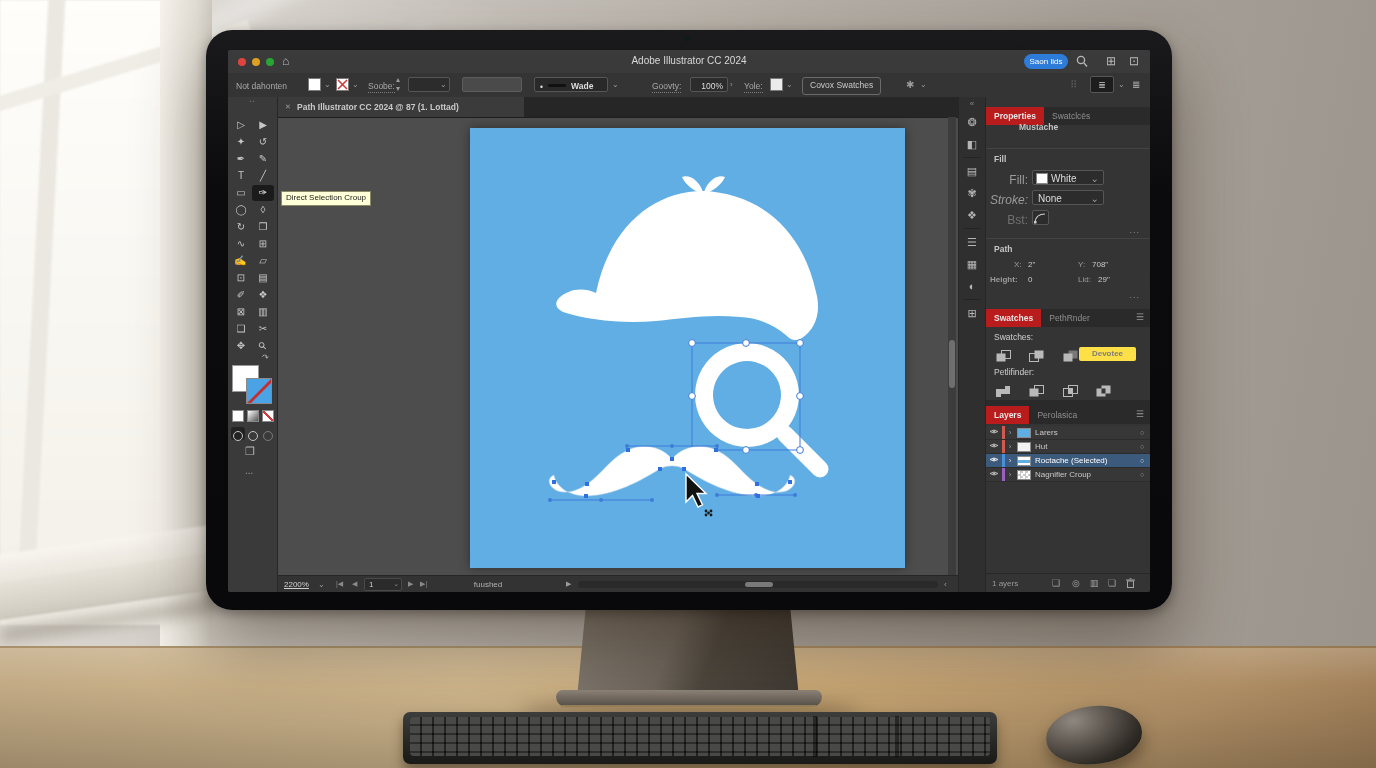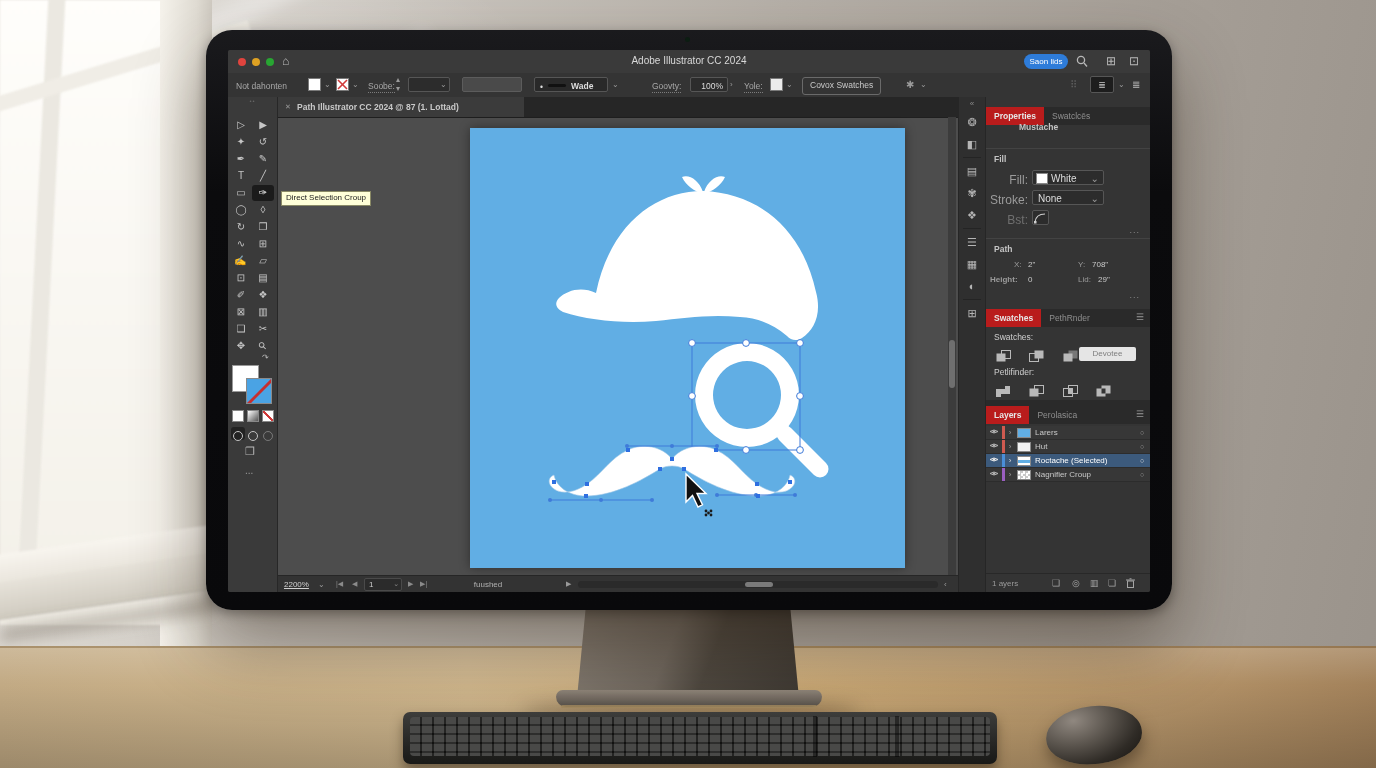--- a/index.html
+++ b/index.html
@@ -106,21 +106,21 @@
   .pmenu{margin-left:auto;padding:3px 6px 0 0;color:#9a9a9a;font-size:9px;}
   .phead{position:absolute;left:8px;font-size:8.5px;color:#cfcfcf;}
   .psub{position:absolute;left:8px;font-size:8.5px;font-weight:bold;color:#c4c4c4;}
   .psep{position:absolute;left:0;width:100%;height:1px;background:#434343;}
   .plabel{position:absolute;font-size:12px;color:#9b9b9b;text-align:right;width:40px;}
   .pvalbox{position:absolute;left:46px;width:72px;height:15px;background:#2c2c2c;border:1px solid #565656;box-sizing:border-box;border-radius:2px;font-size:10px;color:#ddd;}
   .pnum{position:absolute;font-size:8px;color:#c9c9c9;}
   .pnl{color:#9b9b9b;}
   .dots{position:absolute;right:10px;color:#8a8a8a;font-size:9px;letter-spacing:1px;}
   .swico{display:inline-block;margin-right:14px;vertical-align:middle;}
-  .disbtn{position:absolute;left:93px;width:57px;height:14px;background:#e5e5e5;border-radius:2px;color:#7d7d7d;font-size:8px;text-align:center;line-height:14px;}
+  .disbtn{position:absolute;left:93px;width:57px;height:14px;background:#fde047;border-radius:2px;color:#7d7d7d;font-size:8px;text-align:center;line-height:14px;font-weight:bold;}
 
   .lrow{display:flex;height:13px;align-items:center;font-size:8px;color:#c9c9c9;border-bottom:1px solid #2c2c2c;background:#373737;}
   .lrow.sel{background:#3c5a7c;color:#fff;}
   .leye{width:16px;text-align:center;}
   .lbar{width:3px;height:13px;}
   .ldis{width:10px;text-align:center;color:#9a9a9a;font-size:8px;}
   .lthumb{width:14px;height:10px;border:1px solid #8a8a8a;box-sizing:border-box;margin:0 4px 0 2px;background:#fff;}
   .lname{flex:1;}
   .ltgt{width:16px;text-align:center;color:#9a9a9a;font-size:7px;}
   .pfooter{position:absolute;left:0;bottom:0;width:100%;height:18px;border-top:1px solid #282828;font-size:8px;color:#9a9a9a;}
@@ -444,21 +444,21 @@
       <div class="psub" style="top:25px;padding-left:25px;">Mustache</div>
       <div class="psep" style="top:51px;"></div>
       <div class="psub" style="top:57px;">Fill</div>
 
       <span class="plabel" style="left:2px;top:76px;">Fill:</span>
       <span class="pvalbox" style="top:73px;">
         <span style="position:absolute;left:3px;top:2px;width:10px;height:9px;background:#fff;border:1px solid #888;"></span>
         <span style="position:absolute;left:18px;top:2px;">White</span>
         <span style="position:absolute;right:4px;top:2px;color:#9a9a9a;">⌄</span>
       </span>
-      <span class="plabel" style="left:2px;top:96px;">Stroke:</span>
+      <span class="plabel" style="left:2px;top:96px;font-style:italic;">Stroke:</span>
       <span class="pvalbox" style="top:93px;">
         <span style="position:absolute;left:5px;top:2px;">None</span>
         <span style="position:absolute;right:4px;top:2px;color:#9a9a9a;">⌄</span>
       </span>
       <span class="plabel" style="left:2px;top:116px;color:#6f6f6f;">Bst:</span>
       <span class="pvalbox" style="top:113px;width:17px;">
         <svg width="15" height="13" viewBox="0 0 15 13" style="position:absolute;left:0;top:0;">
           <path d="M2,11 Q3,3 12,3" fill="none" stroke="#cfcfcf" stroke-width="1.2"></path>
             <rect x="1" y="10" width="2.5" height="2.5" fill="#cfcfcf"></rect>
         </svg>

